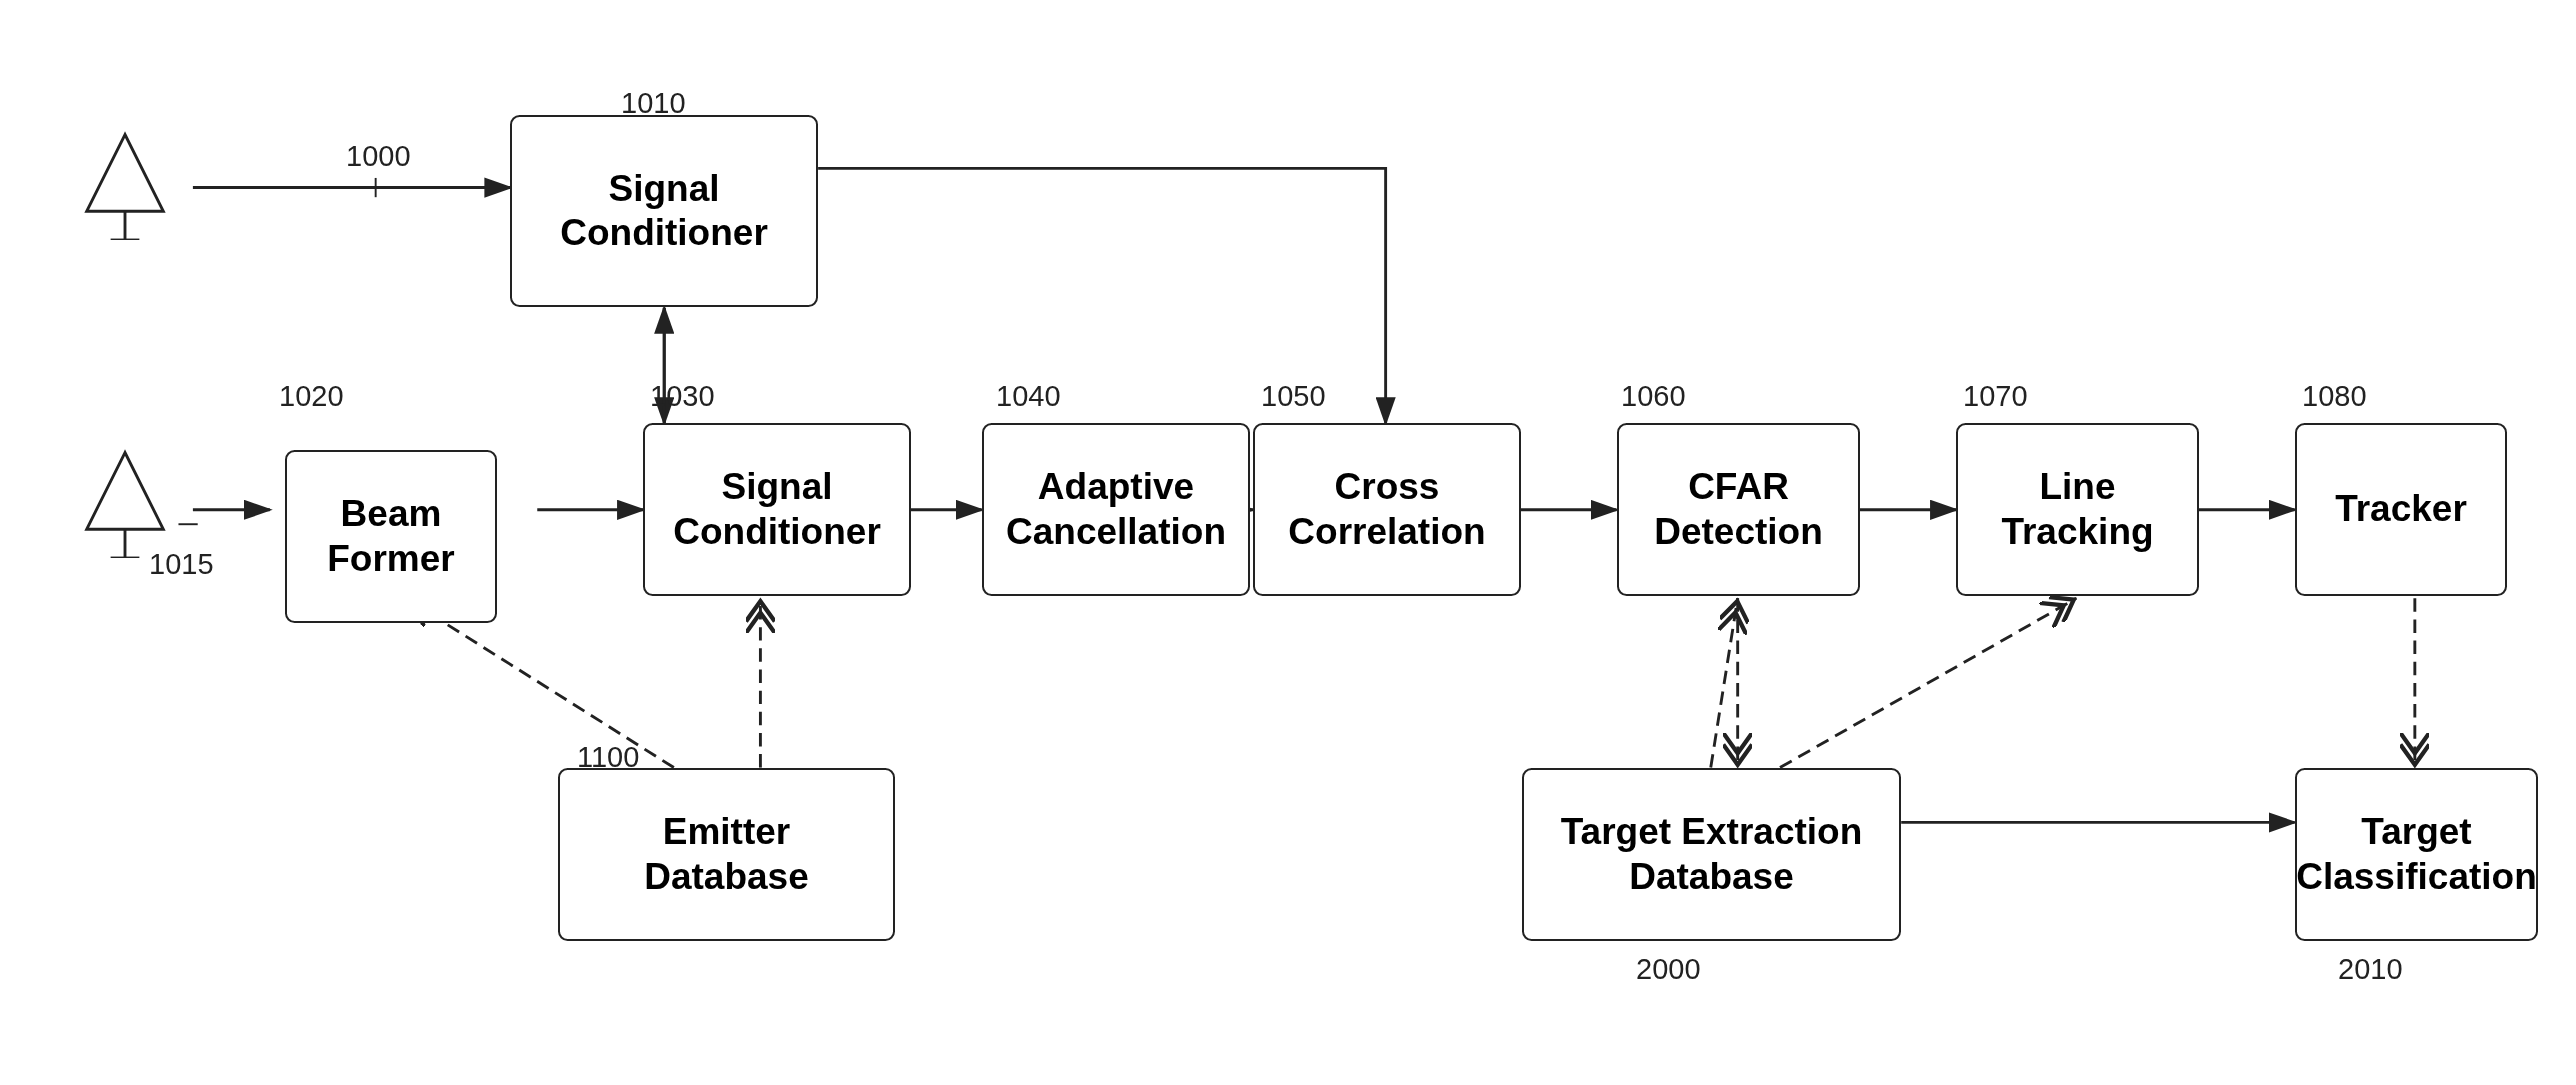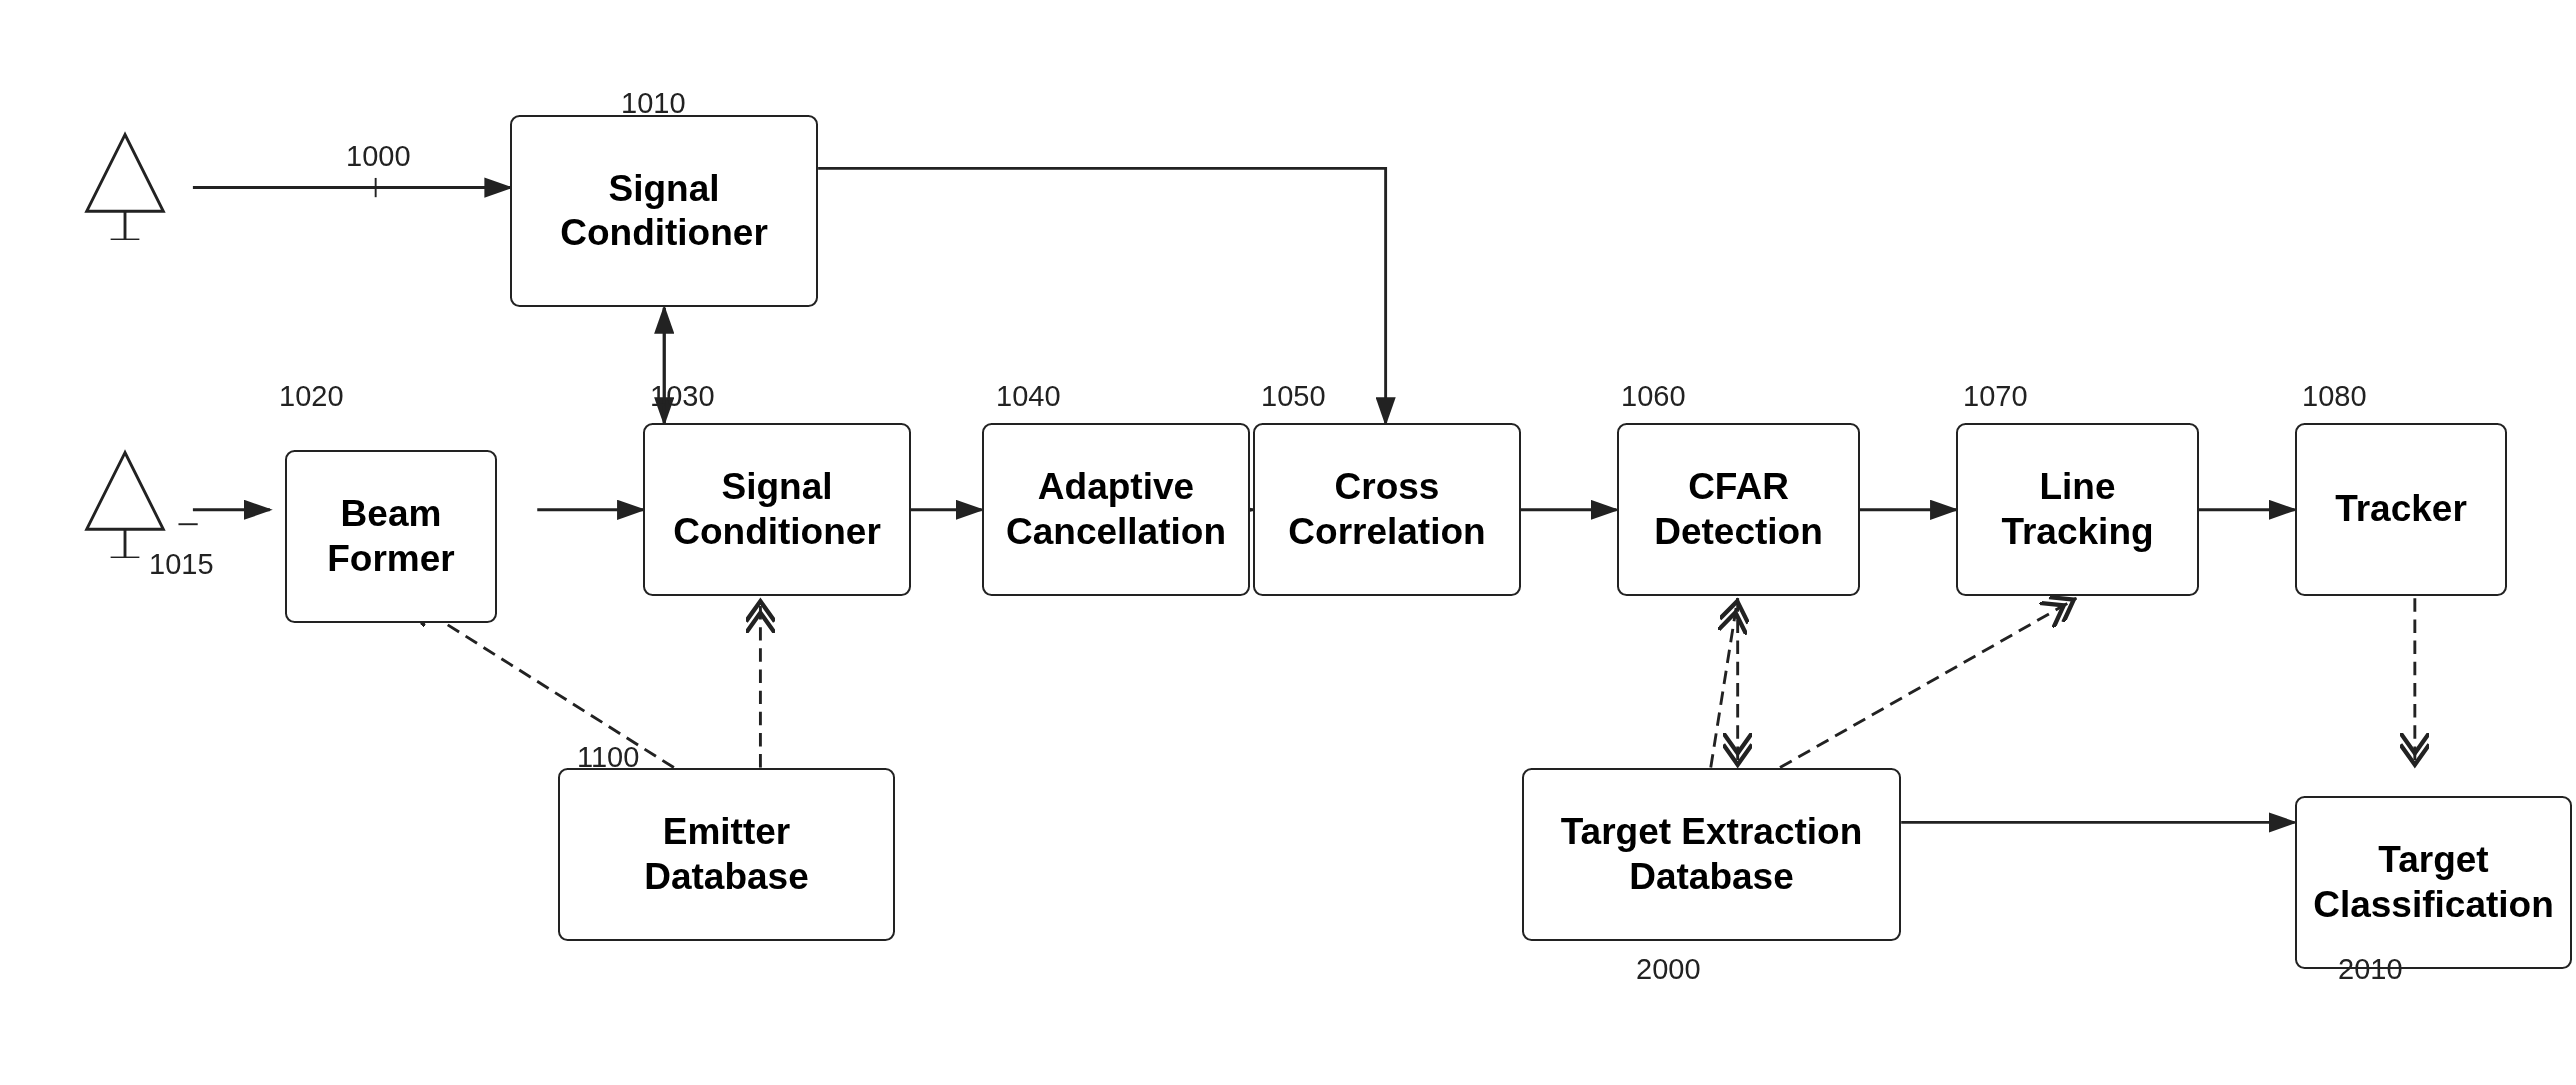--- a/index.html
+++ b/index.html
@@ -165,21 +165,21 @@
   </div>
 
   <div class="block" style="left:558px; top:768px; width:337px; height:173px;">
     <span>Emitter<br>Database</span>
   </div>
 
   <div class="block" style="left:1522px; top:768px; width:379px; height:173px;">
     <span>Target Extraction<br>Database</span>
   </div>
 
-  <div class="block" style="left:2295px; top:768px; width:277px; height:173px;margin-top:28px;">
+  <div class="block" style="left:2295px; top:768px; width:243px; height:173px;">
     <span>Target<br>Classification</span>
   </div>
 
   <div class="label" style="left:346px; top:140px;">1000</div>
   <div class="label" style="left:621px; top:87px;">1010</div>
   <div class="label" style="left:149px; top:548px;">1015</div>
   <div class="label" style="left:279px; top:380px;">1020</div>
   <div class="label" style="left:650px; top:380px;">1030</div>
   <div class="label" style="left:996px; top:380px;">1040</div>
   <div class="label" style="left:1261px; top:380px;">1050</div>

